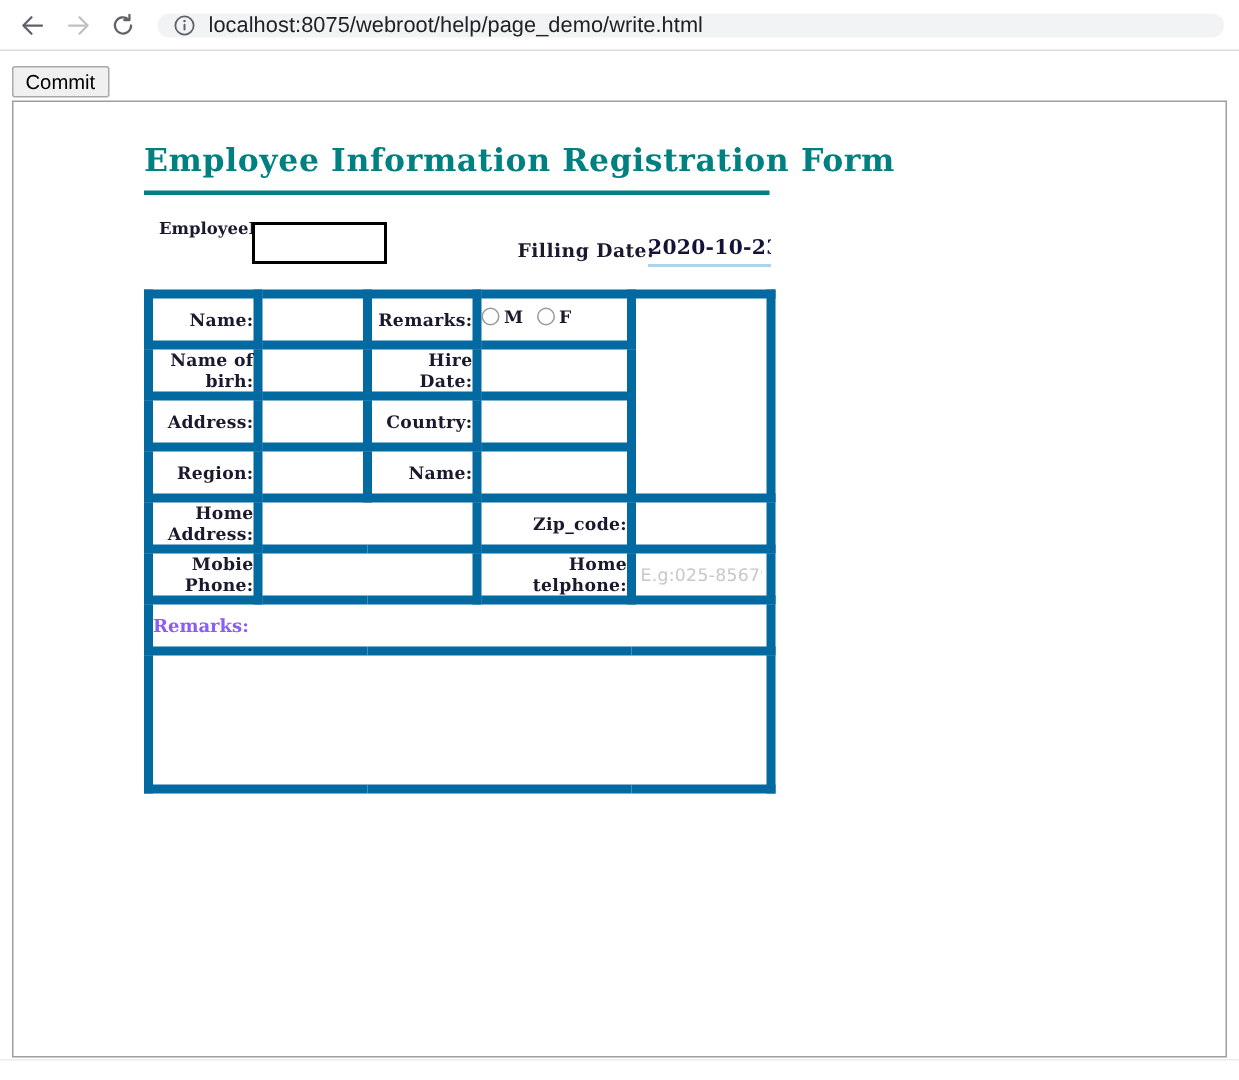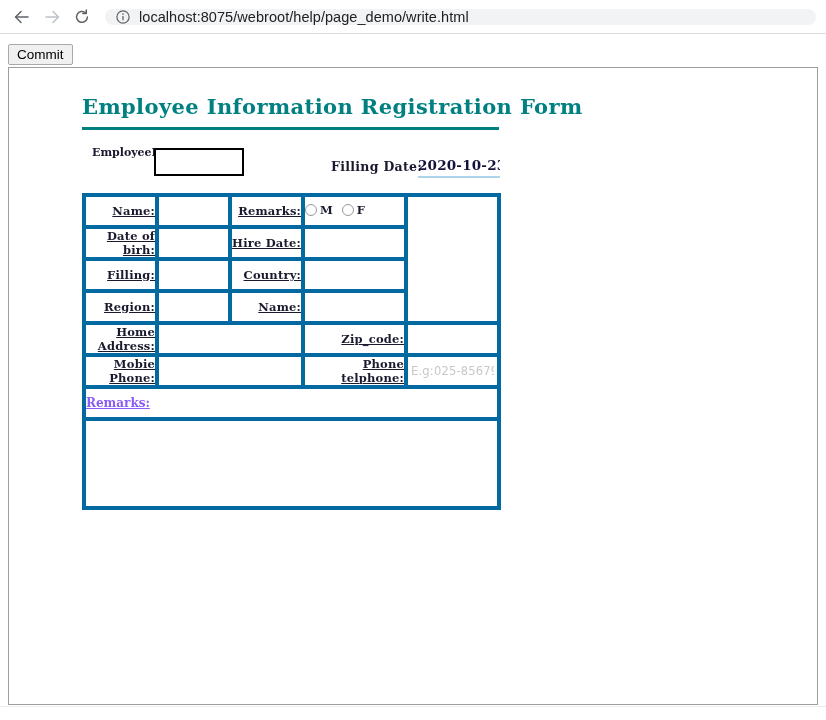--- a/index.html
+++ b/index.html
@@ -106,21 +106,21 @@
   .page-bottom-line {
     position: absolute;
     left: 0; top: 706px;
     width: 826px; height: 1px;
     background: #ececec;
   }
 
   
   .form-wrap {
     position: absolute;
-    left: 73px;
+    left: 87px;
     top: 26px;
     width: 420px;
   }
 
   .form-title {
     font-family: "DejaVu Serif", serif;
     font-size: 21px;
     font-weight: bold;
     color: #008080;
     letter-spacing: 0.4px;
@@ -198,25 +198,24 @@
 
   
   table.emp-table {
     border-collapse: collapse;
     table-layout: fixed;
     width: 417px;
     margin-top: 3px;
     border: 1px solid #34c6d8;
   }
   table.emp-table td {
-    border: 4px solid #0369a1;
+    border: 6px solid #0369a1;
     height: 28px;
     padding: 0;
     vertical-align: middle;
-    text-decoration: underline;
   }
   td.lbl {
     font-family: "DejaVu Serif", serif;
     font-size: 11.5px;
     font-weight: bold;
     color: #1a1a2e;
     text-align: right;
     padding: 2px 3px 2px 2px;
     line-height: 14px;
     letter-spacing: 0.2px;
@@ -376,32 +375,32 @@
               <span class="radio-item">
                 <span class="radio-dot"></span>
                 <span class="radio-text">F</span>
               </span>
             </span>
           </td>
           <td class="photo" rowspan="4"></td>
         </tr>
 
         <tr>
-          <td class="lbl">Date of birh:</td>
+          <td class="lbl">Name of birh:</td>
           <td class="fld">
             <input class="cellinput" type="text" value="" style="">
           </td>
           <td class="lbl">Hire Date:</td>
           <td class="fld">
             <input class="cellinput" type="text" value="" style="">
           </td>
         </tr>
 
         <tr>
-          <td class="lbl">Filling:</td>
+          <td class="lbl">Address:</td>
           <td class="fld">
             <input class="cellinput" type="text" value="" style="">
           </td>
           <td class="lbl">Country:</td>
           <td class="fld">
             <input class="cellinput" type="text" value="" style="">
           </td>
         </tr>
 
         <tr>
@@ -424,21 +423,21 @@
           <td class="fld">
             <input class="cellinput" type="text" value="" style="">
           </td>
         </tr>
 
         <tr>
           <td class="lbl">Mobie Phone:</td>
           <td class="fld" colspan="2">
             <input class="cellinput" type="text" value="" style="">
           </td>
-          <td class="lbl">Phone telphone:</td>
+          <td class="lbl">Home telphone:</td>
           <td class="fld">
             <input class="cellinput" type="text" placeholder="E.g:025-85679591" style="">
           </td>
         </tr>
 
         <tr>
           <td class="remarks-label" colspan="5">Remarks:</td>
         </tr>
 
         <tr>

